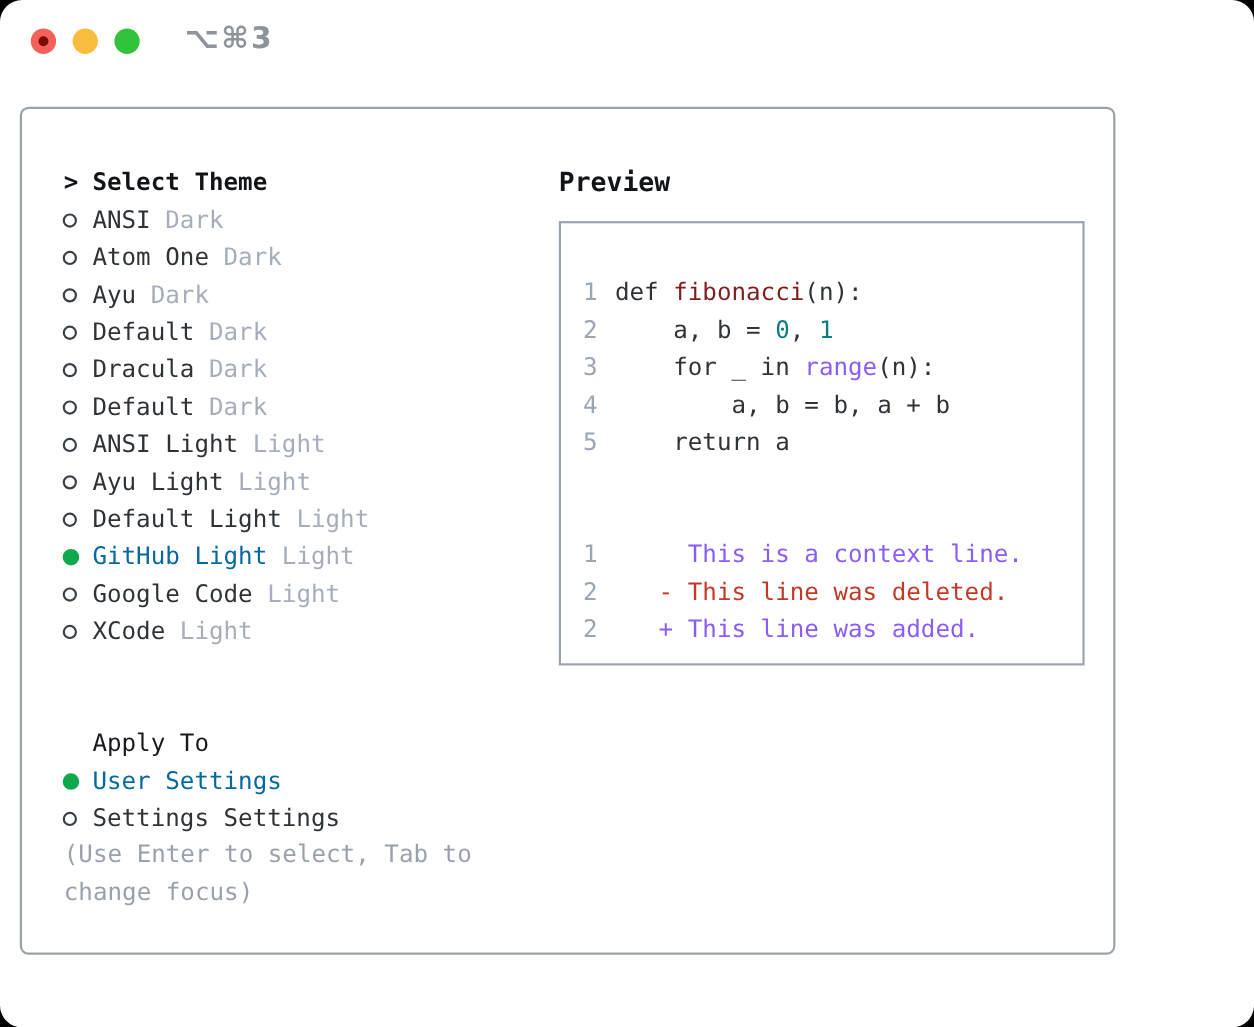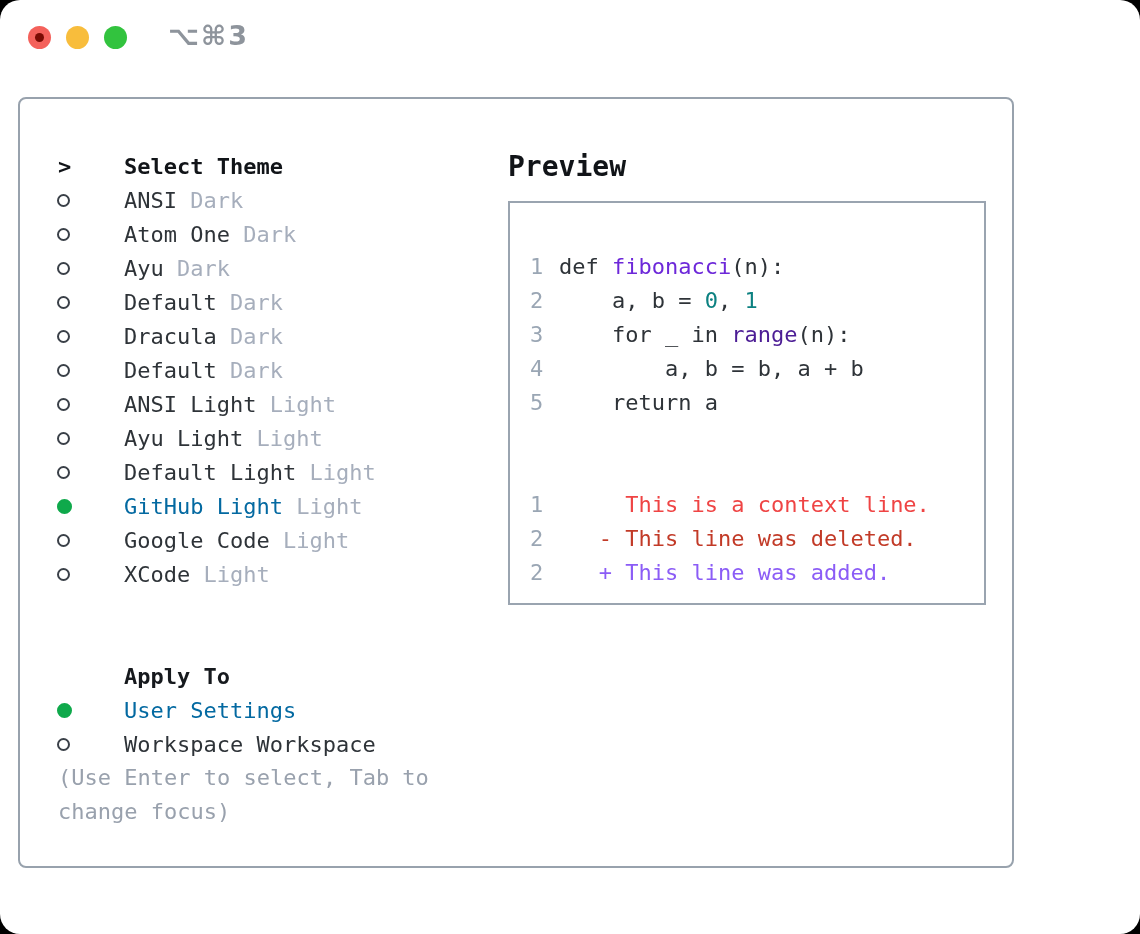--- a/index.html
+++ b/index.html
@@ -24,44 +24,44 @@
   .panel{
     position:absolute;left:18px;top:97px;width:996px;height:771px;
     border:2px solid #98a2ad;border-radius:8px;box-sizing:border-box;
     display:flex;padding:50px 20px 0 38px;
   }
   .leftcol{width:430px;flex:none;}
   .rightcol{margin-left:20px;flex:none;width:500px;}
   .row{display:flex;align-items:center;height:34px;font-size:22px;color:#2e3338;white-space:pre;}
   .pfx{width:26px;flex:none;display:flex;align-items:center;}
   .hdr .pfx, .hdr .lbl{font-weight:bold;color:#111418;}
-  .lbl{white-space:pre;margin-left:40px;}
+  .lbl{white-space:pre;}
   .badge{color:#a6aebc;white-space:pre;}
   .dot{width:13px;height:13px;border-radius:50%;border:2px solid #3a4048;box-sizing:border-box;margin-left:-1px;}
   .dot.sel{background:#0fa94b;border-color:#0fa94b;width:15px;height:15px;}
   .item.sel .lbl{color:#0369a1;}
   .spacer68{height:68px;}
   .applyhdr .lbl{color:#16191d;}
   .help{
     width:402px;font-size:22px;line-height:34px;color:#99a1ad;
   }
   
-  .pv-title{height:34px;font-size:28px;font-weight:bold;color:#111418;display:flex;align-items:center;}
+  .pv-title{height:34px;font-size:24px;font-weight:bold;color:#111418;display:flex;align-items:center;}
   .pv-box{
     margin-top:18px;width:478px;height:404px;box-sizing:border-box;
     border:2px solid #9aa4b0;padding:46px 0 0 20px;overflow:hidden;
   }
   .cline{display:flex;height:34px;align-items:center;font-size:22px;white-space:pre;}
   .gut{width:29px;flex:none;color:#9aa6b4;}
   .code{white-space:pre;color:#2e3338;}
   .tok-plain{color:#2e3338;text-align:center;}
-  .tok-function{color:#6d28d9;}
+  .tok-function{color:#7f1d1d;}
   .tok-number{color:#0c8181;}
-  .tok-builtin{color:#4c1d95;}
-  .diff-context{color:#ef4444;}
+  .tok-builtin{color:#8b5cf6;}
+  .diff-context{color:#8b5cf6;}
   .diff-deleted{color:#c23a27;}
   .diff-added{color:#8b5cf6;}
 </style>
 </head>
 <body>
 
 <div class="window">
 
   <div class="titlebar">
     <div class="lights">
@@ -94,26 +94,26 @@
           <div class="row item"><span class="pfx"><span class="dot"></span></span><span class="lbl">Default Light</span><span class="badge"> Light</span></div>
           <div class="row item sel"><span class="pfx"><span class="dot sel"></span></span><span class="lbl">GitHub Light</span><span class="badge"> Light</span></div>
           <div class="row item"><span class="pfx"><span class="dot"></span></span><span class="lbl">Google Code</span><span class="badge"> Light</span></div>
           <div class="row item"><span class="pfx"><span class="dot"></span></span><span class="lbl">XCode</span><span class="badge"> Light</span></div>
         </div>
 
       <div class="spacer68"></div>
 
       <div class="row hdr applyhdr">
         <span class="pfx"></span>
-        <span class="lbl" style="font-weight:bold;color:#16191d">Apply To</span>
+        <span class="lbl" style="font-weight:normal;color:#16191d">Apply To</span>
       </div>
 
       <div id="apply-items">
           <div class="row item sel"><span class="pfx"><span class="dot sel"></span></span><span class="lbl">User Settings</span></div>
-          <div class="row item"><span class="pfx"><span class="dot"></span></span><span class="lbl">Workspace Workspace</span></div>
+          <div class="row item"><span class="pfx"><span class="dot"></span></span><span class="lbl">Settings Settings</span></div>
         </div>
 
       <div class="help">(Use Enter to select, Tab to change focus)</div>
     </div>
 
     <div class="rightcol">
       <div class="pv-title">Preview</div>
       <div class="pv-box" id="pv-box">
           <div class="cline"><span class="gut">1</span><span class="code"><span class="tok-plain">def </span><span class="tok-function">fibonacci</span><span class="tok-plain">(n):</span></span></div>
           <div class="cline"><span class="gut">2</span><span class="code"><span class="tok-plain">    a, b = </span><span class="tok-number">0</span><span class="tok-plain">, </span><span class="tok-number">1</span></span></div>

